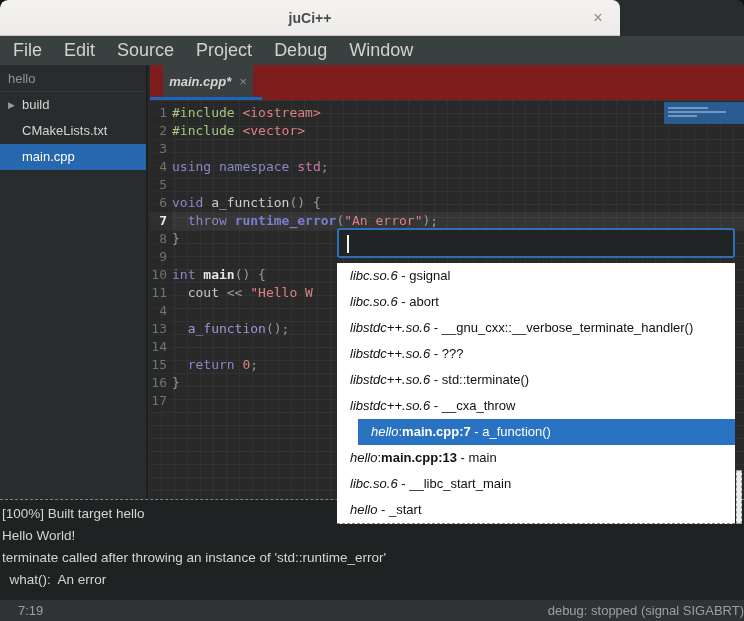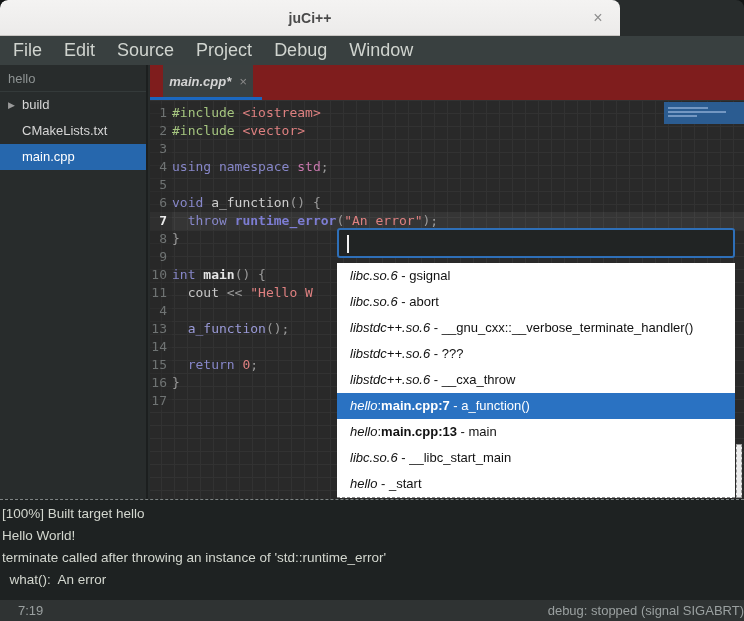--- a/index.html
+++ b/index.html
@@ -104,21 +104,21 @@
   .popup-cursor { position:absolute; left:8px; top:5px; width:2px; height:18px; background:#f2f2f2; }
   .popup-list {
     margin-top:5px; background:#ffffff; border-bottom:1px dashed #8a8a8a;
   }
   .popup-row {
     height:26px; line-height:26px; padding-left:13px; font-size:13px; color:#111;
     white-space:nowrap; overflow:hidden;
   }
   .popup-row .lib { font-style:italic; }
   .popup-row .loc { font-weight:bold; }
-  .popup-row.selected { background:#2a72c2; color:#ffffff; }
+  .popup-row.selected { background:#2a72c2; color:#ffffff;margin-left:21px; }
   .popup-scrollbar {
     position:absolute; right:-7px; bottom:0; width:6px; height:54px; background:#ececec;
     border:1px dashed #9a9a9a;
   }
   
   .output-panel {
     position:absolute; left:0; top:499px; width:744px; height:101px;
     background:#1e2222; border-top:1px dashed #7f8484; padding:3px 2px;
   }
   .output-line {
@@ -216,20 +216,21 @@
 
   <div class="backtrace-popup">
     <div class="popup-input">
       <div class="popup-cursor"></div>
     </div>
     <div class="popup-list" id="popup-list">
         <div class="popup-row"><span class="lib">libc.so.6</span><span> - gsignal</span></div>
         <div class="popup-row"><span class="lib">libc.so.6</span><span> - abort</span></div>
         <div class="popup-row"><span class="lib">libstdc++.so.6</span><span> - __gnu_cxx::__verbose_terminate_handler()</span></div>
         <div class="popup-row"><span class="lib">libstdc++.so.6</span><span> - ???</span></div>
+        <div class="popup-row"><span class="lib">libstdc++.so.6</span><span> - std::terminate()</span></div>
         <div class="popup-row"><span class="lib">libstdc++.so.6</span><span> - __cxa_throw</span></div>
         <div class="popup-row selected"><span class="lib">hello</span>:<span class="loc">main.cpp:7</span><span> - a_function()</span></div>
         <div class="popup-row"><span class="lib">hello</span>:<span class="loc">main.cpp:13</span><span> - main</span></div>
         <div class="popup-row"><span class="lib">libc.so.6</span><span> - __libc_start_main</span></div>
         <div class="popup-row"><span class="lib">hello</span><span> - _start</span></div>
       </div>
     <div class="popup-scrollbar"></div>
   </div>
 
   <div class="statusbar">

